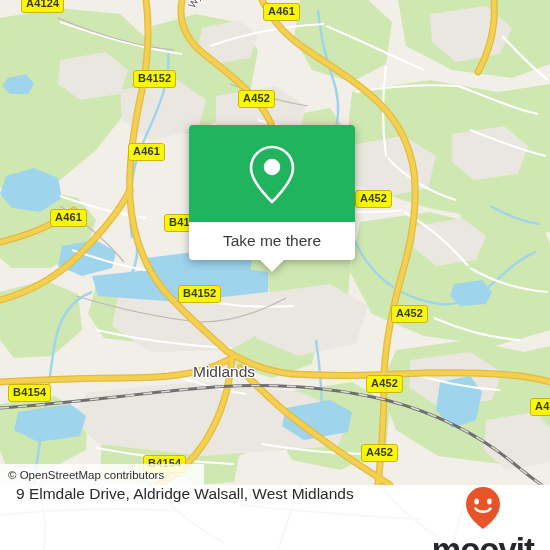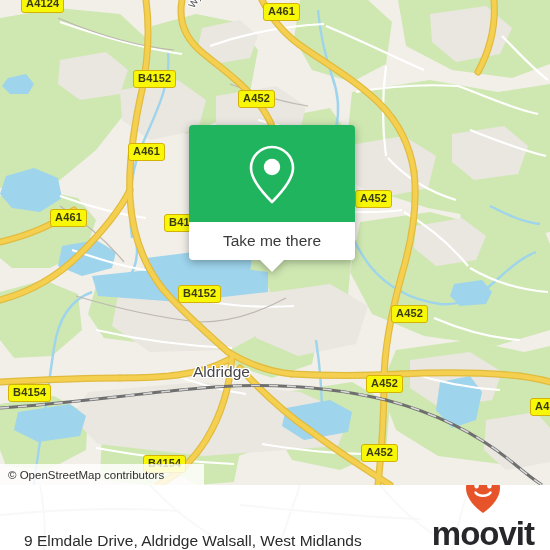--- a/index.html
+++ b/index.html
@@ -92,23 +92,23 @@
     box-sizing:border-box;
     font-size:11.5px;
     color:#2f2f2f;
   }
 
   
   #footer{
     position:absolute;left:0;top:485px;
     width:550px;height:65px;
     background:#fff;
-    display:flex;align-items:flex-end;
+    display:flex;align-items:flex-start;
     box-sizing:border-box;
-    padding:0 16px 0 24px;
+    padding:0 16px 0 16px;
     overflow:hidden;
   }
   #footer-ghost{
     position:absolute;left:0;top:0;width:550px;height:65px;
     opacity:.055;
     pointer-events:none;
   }
   #footer-address{
     position:relative;
     flex:1;
@@ -282,21 +282,21 @@
 
         <g>
           <path d="M0,408 C60,404 120,396 180,390 C250,382 320,384 386,400 C440,414 480,436 512,462 C524,472 534,480 542,485" fill="none" stroke="#6f6f6f" stroke-width="3"></path>
           <path d="M0,408 C60,404 120,396 180,390 C250,382 320,384 386,400 C440,414 480,436 512,462 C524,472 534,480 542,485" fill="none" stroke="#d8d8d8" stroke-width="1.6" stroke-dasharray="9 9"></path>
         </g>
 
       </g>
     </svg>
 
     <div>
-      <div class="place-label" style="left:193px;top:363px;">Aldridge</div>
+      <div class="place-label" style="left:193px;top:363px;">Midlands</div>
     </div>
 
     <div>
       <div class="road-name" style="left:186px;top:4px;transform:rotate(-58deg);transform-origin:left top;">Wyrley</div>
     </div>
 
     <div>
       <div class="shield" style="left:21px;top:-5px;">A4124</div>
       <div class="shield" style="left:263px;top:3px;">A461</div>
       <div class="shield" style="left:133px;top:70px;">B4152</div>

